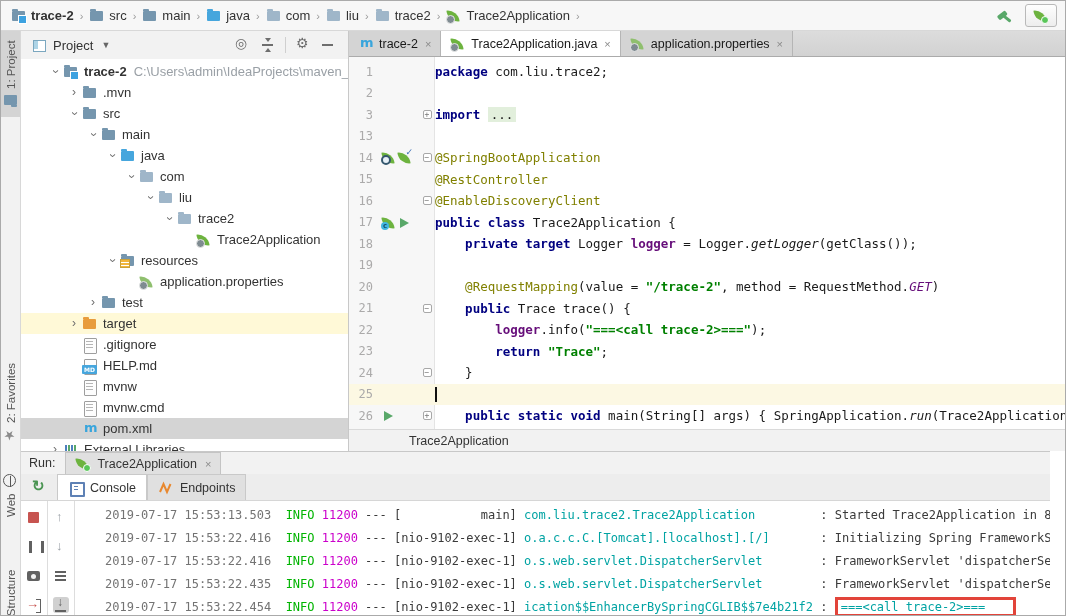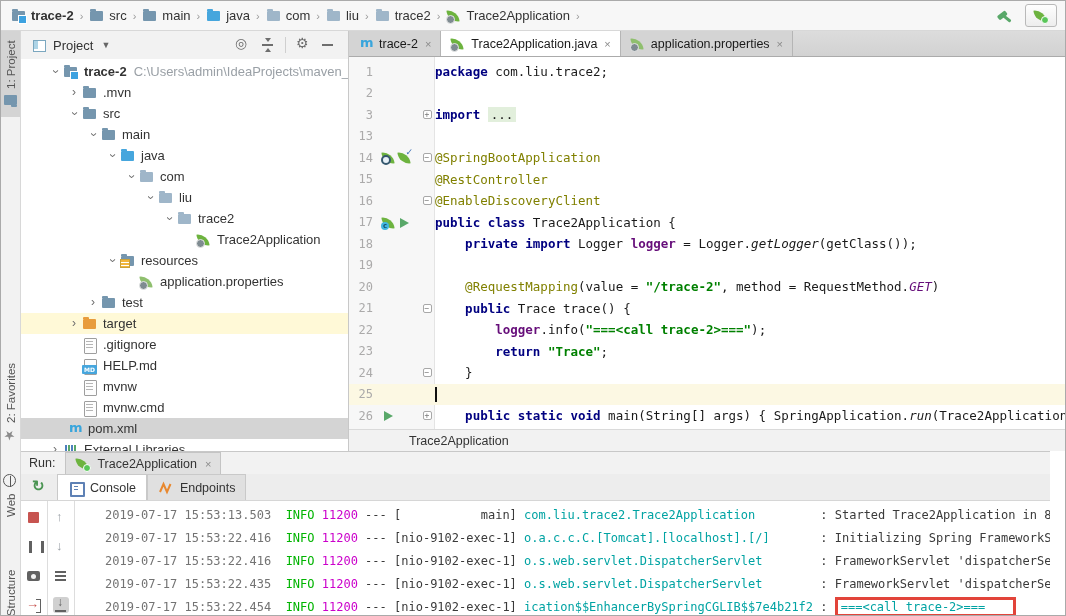--- a/index.html
+++ b/index.html
@@ -386,21 +386,21 @@
         <div class="trow" style="padding-left: 45px;">
           <span class="chev"></span>
           <span class="icon i-file"></span>
           <span>mvnw</span>
         </div>
         <div class="trow" style="padding-left: 45px;">
           <span class="chev"></span>
           <span class="icon i-file"></span>
           <span>mvnw.cmd</span>
         </div>
-        <div class="trow hl-g" style="padding-left: 30px;">
+        <div class="trow hl-g" style="padding-left: 45px;">
           <span class="chev"></span>
           <span class="icon i-maven"></span>
           <span>pom.xml</span>
         </div>
         <div class="trow" style="padding-left: 26px;">
           <span class="chev"><span>›</span></span>
           <span class="icon i-libs"></span>
           <span>External Libraries</span>
         </div>
       </div>
@@ -493,21 +493,21 @@
             </span>
             <span class="icon i-run-tri"></span>
           </span>
           <span class="gfold"></span>
           <span class="ctext"><span class="k">public class</span><span> Trace2Application {</span></span>
         </div>
         <div class="cline">
           <span class="lnum">18</span>
           <span class="gic"></span>
           <span class="gfold"></span>
-          <span class="ctext"><span>    </span><span class="k">private import</span><span> Logger </span><span class="f">logger</span><span> = Logger.</span><span class="m">getLogger</span><span>(getClass());</span></span>
+          <span class="ctext"><span>    </span><span class="k">private target</span><span> Logger </span><span class="f">logger</span><span> = Logger.</span><span class="m">getLogger</span><span>(getClass());</span></span>
         </div>
         <div class="cline">
           <span class="lnum">19</span>
           <span class="gic"></span>
           <span class="gfold"></span>
           <span class="ctext"></span>
         </div>
         <div class="cline">
           <span class="lnum">20</span>
           <span class="gic"></span>

